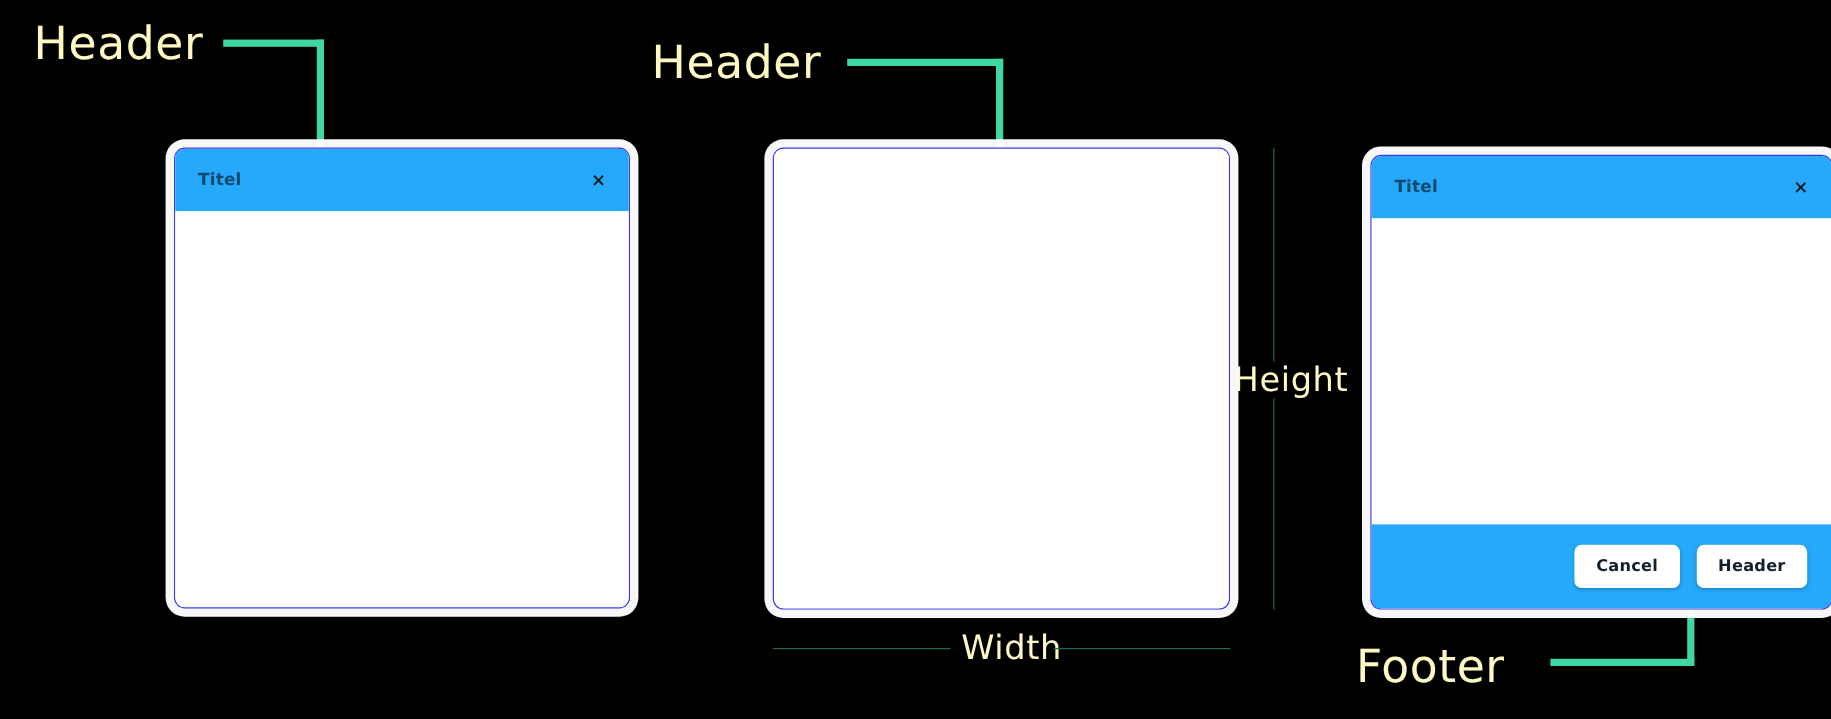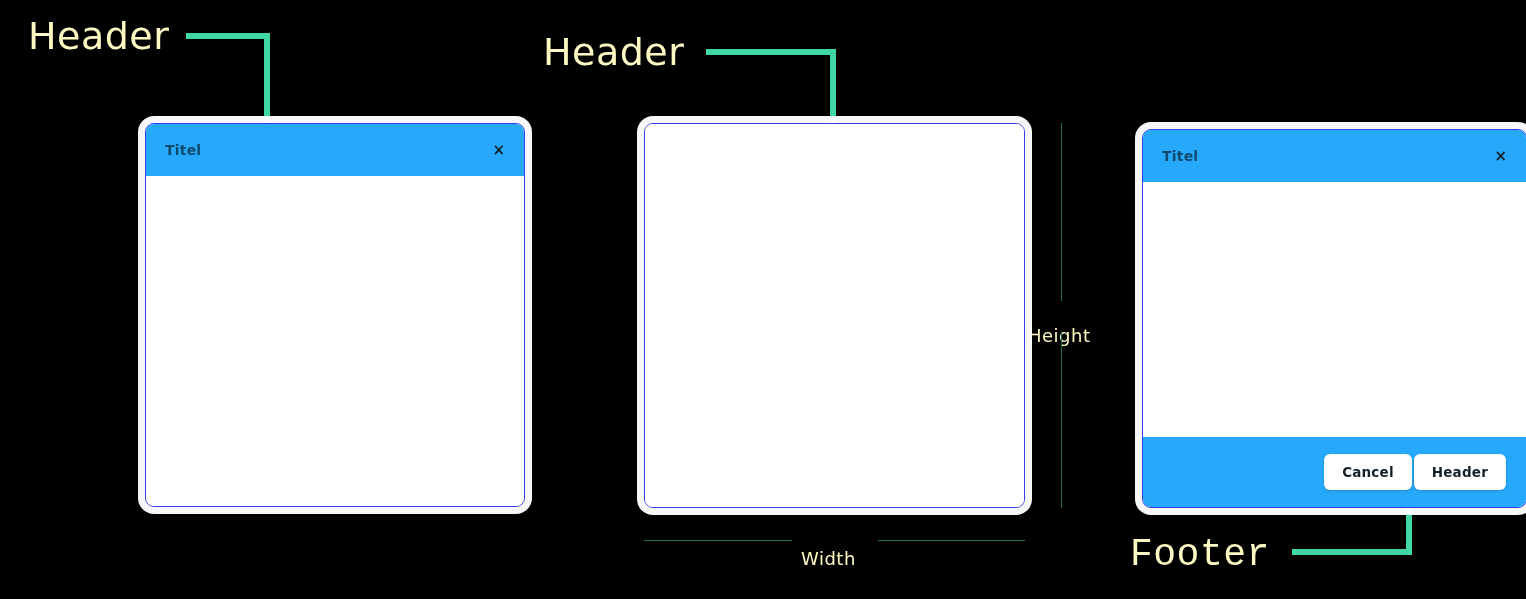--- a/index.html
+++ b/index.html
@@ -21,22 +21,21 @@
     position: absolute;
     color: #fef9c3;
     font-family: "DejaVu Sans", sans-serif;
     font-weight: 400;
     font-size: 38px;
     letter-spacing: 0.5px;
     white-space: nowrap;
     line-height: 1;
   }
   .annot-label.sm {
-    font-size: 18px;
-    margin-top: 24px;
+    font-size: 28px;
   }
 
   
   .conn {
     position: absolute;
     background: #3FD7A4;
   }
   .conn-h { height: 6px; }
   .conn-v { width: 6px; }
 
@@ -86,21 +85,21 @@
   .dialog-body {
     background: #FFFFFF;
     flex: 1;
   }
   .dialog-footer {
     background: #26A9FA;
     height: 70px;
     display: flex;
     align-items: center;
     justify-content: flex-end;
-    gap: 2px;
+    gap: 14px;
     padding: 0 20px;
     box-sizing: border-box;
   }
   .btn {
     background: #FFFFFF;
     border: none;
     border-radius: 6px;
     height: 36px;
     min-width: 82px;
     padding: 0 18px;
@@ -134,21 +133,21 @@
 <body>
 
 <div class="annot-label" style="left:28px; top:17px;">Header</div>
 <div class="conn conn-h" style="left:186px; top:33px; width:84px;"></div>
 <div class="conn conn-v" style="left:264px; top:33px; height:115px;"></div>
 
 <div class="annot-label" style="left:543px; top:33px;">Header</div>
 <div class="conn conn-h" style="left:706px; top:49px; width:130px;"></div>
 <div class="conn conn-v" style="left:830px; top:49px; height:76px;"></div>
 
-<div class="annot-label" style="left:1130px; top:536px;font-family:Liberation Mono, monospace;">Footer</div>
+<div class="annot-label" style="left:1130px; top:536px;">Footer</div>
 <div class="conn conn-h" style="left:1292px; top:549px; width:120px;"></div>
 <div class="conn conn-v" style="left:1406px; top:505px; height:46px;"></div>
 
 <div class="meas meas-v" style="left:1061px; top:123px; height:178px;"></div>
 <div class="annot-label sm" style="left:1028px; top:303px;">Height</div>
 <div class="meas meas-v" style="left:1061px; top:332px; height:176px;"></div>
 
 <div class="meas meas-h" style="left:644px; top:540px; width:148px;"></div>
 <div class="annot-label sm" style="left:801px; top:526px;">Width</div>
 <div class="meas meas-h" style="left:878px; top:540px; width:147px;"></div>

